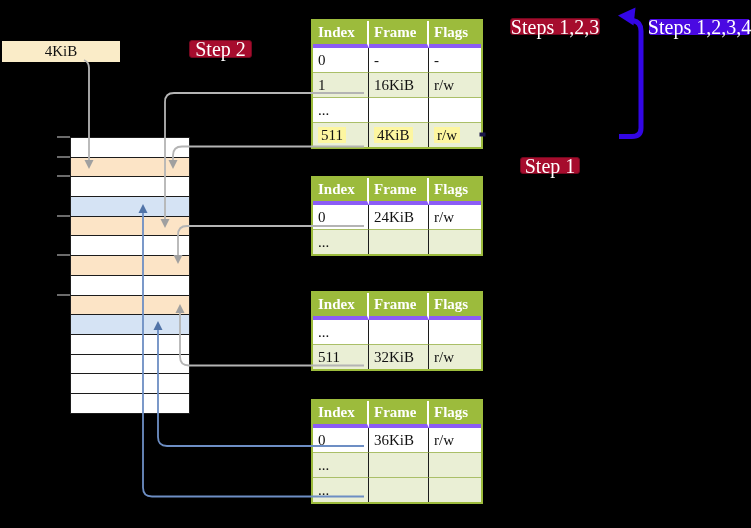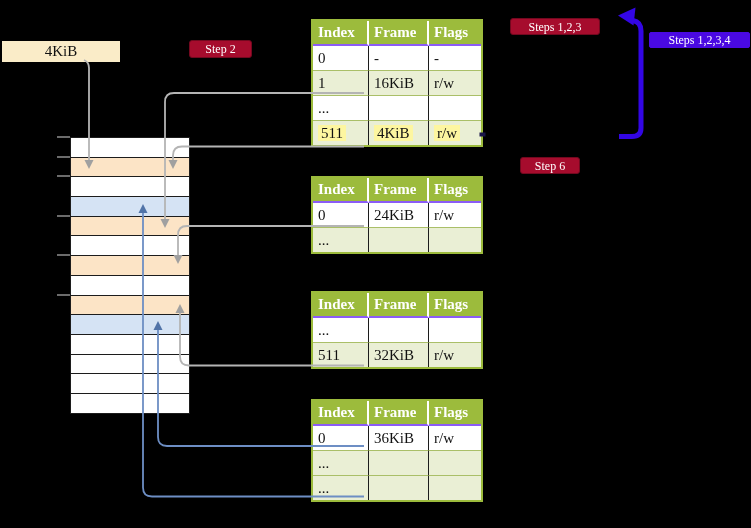--- a/index.html
+++ b/index.html
@@ -9,59 +9,59 @@
     --big-arrow:#3306e5; --line-gray:#b4b4b4; --arrow-gray:#a0a0a0;
     --line-blue:#6d8ec4; --arrow-blue:#5174a8; --tick-gray:#8f8f8f;
   }
   html,body{margin:0;padding:0;background:#000;}
   #canvas{position:relative;width:751px;height:528px;background:#000;overflow:hidden;
           font-family:"Liberation Serif","DejaVu Serif",serif;}
 
   .framelabel{position:absolute;left:2px;top:41px;width:118px;height:21px;background:var(--beige);
               color:#111;font-size:15px;display:flex;align-items:center;justify-content:center;}
 
-  .badge{position:absolute;color:#fff;font-size:12px;line-height:1;display:flex;align-items:center;
+  .badge{position:absolute;color:#fff;font-size:20px;line-height:1;display:flex;align-items:center;
          justify-content:center;border-radius:3px;white-space:nowrap;}
   .badge.red{background:var(--badge-red);border:1px solid var(--badge-red-border);}
   .badge.purple{background:var(--badge-purple);border:1px solid var(--badge-purple);border-radius:2px;}
 
   .memory{position:absolute;left:70px;top:137px;width:120px;
           border:1px solid var(--grid-dark);border-bottom:none;box-sizing:border-box;}
   .mrow{height:18.7px;border-bottom:1px solid var(--grid-dark);}
   .mrow.white{background:#fff;}
   .mrow.orange{background:var(--orange);}
   .mrow.blue{background:var(--blue);}
 
   .ptable{position:absolute;}
   .ptable table{border-collapse:separate;border-spacing:0;border:2px solid var(--header-green);
                 table-layout:fixed;font-size:15px;color:#111;}
   .ptable th{background:var(--header-green);color:#fff;font-weight:bold;height:23px;
-             border-right:2px solid #fff;border-bottom:2px solid #8b5cf6;text-align:left;
+             border-right:2px solid #fff;border-bottom:4px solid #8b5cf6;text-align:left;
              padding:0 0 0 5px;font-size:15px;}
   .ptable th:last-child{border-right:none;font-family:Liberation Serif, serif;}
   .ptable td{background:#fff;height:24px;border-right:1px solid var(--grid-dark);
              border-bottom:1px solid var(--grid-green);padding:0 0 0 5px;vertical-align:middle;}
   .ptable td:last-child{border-right:none;}
   .ptable tr:last-child td{border-bottom:none;}
   .ptable tr.shade td{background:var(--row-green);}
   .hl{background:var(--highlight-yellow);padding:0 3px;}
 
   svg.overlay{position:absolute;left:0;top:0;pointer-events:none;}
 </style>
 </head>
 <body>
 
 <div id="canvas">
 
   <div class="framelabel">4KiB</div>
 
   <div class="badge red" style="left:189px;top:40px;width:61px;height:16px">Step 2</div>
   <div class="badge red" style="left:510px;top:18px;width:88px;height:15px">Steps 1,2,3</div>
-  <div class="badge purple" style="left:649px;top:32px;width:99px;height:14px">Steps 1,2,3,4</div>
-  <div class="badge red" style="left:520px;top:157px;width:58px;height:15px">Step 6</div>
+  <div class="badge purple" style="left:649px;top:19px;width:99px;height:14px">Steps 1,2,3,4</div>
+  <div class="badge red" style="left:520px;top:157px;width:58px;height:15px">Step 1</div>
 
   <div class="memory">
       <div class="mrow white"></div>
       <div class="mrow orange"></div>
       <div class="mrow white"></div>
       <div class="mrow blue"></div>
       <div class="mrow orange"></div>
       <div class="mrow white"></div>
       <div class="mrow orange"></div>
       <div class="mrow white"></div>

